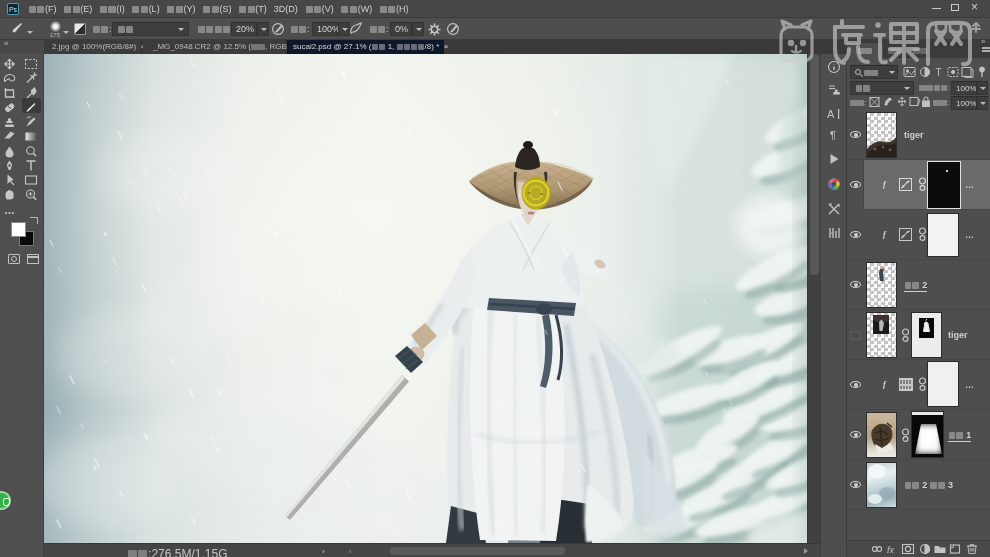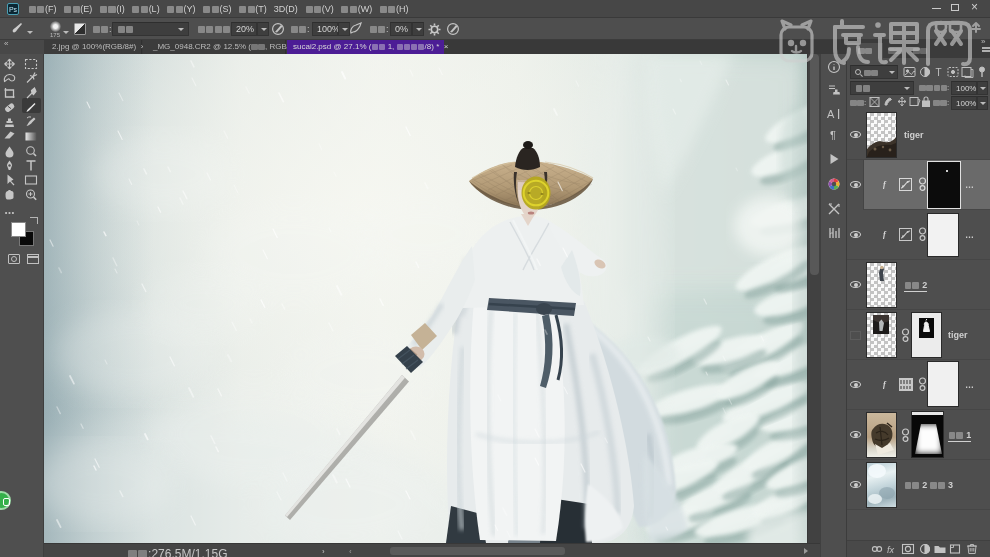--- a/index.html
+++ b/index.html
@@ -73,21 +73,21 @@
   <svg class="ab" style="left:446px;top:4px;" width="15" height="14" viewBox="0 0 15 14">
         <circle cx="7" cy="7" r="5.4" fill="none" stroke="#c4c4c4" stroke-width="1.2"></circle>
         <path d="M4,10 L10,3 L11.5,4.5 L6,10.5 Z" fill="#c4c4c4"></path>
       </svg>
 </div>
 
 <div class="ab" style="left:0;top:40px;width:990px;height:14px;background:#393939;">
   <div class="ab" style="left:0;top:0;width:44px;height:14px;background:#484848;color:#bbb;font-size:8px;line-height:8px;padding-left:4px;">«</div>
   <div class="ab" id="tab1" style="left:44px;top:0;width:98px;height:14px;background:#3c3c3c;border-right:1px solid #303030;color:#bdbdbd;font-size:8px;line-height:14px;padding-left:8px;white-space:nowrap;">2.jpg @ 100%(RGB/8#) &nbsp;×</div>
   <div class="ab" id="tab2" style="left:143px;top:0;width:143px;height:14px;background:#3c3c3c;border-right:1px solid #303030;color:#bdbdbd;font-size:8px;line-height:14px;padding-left:10px;white-space:nowrap;">_MG_0948.CR2 @ 12.5% (<i class="zs"></i><i class="zs"></i>, RGB/8) * ×</div>
-  <div class="ab" id="tab3" style="left:287px;top:0;width:157px;height:14px;background:#4c1d95;color:#d8d8d8;font-size:8px;line-height:14px;padding-left:6px;white-space:nowrap;">sucai2.psd @ 27.1% (<i class="zs"></i><i class="zs"></i> 1, <i class="zs"></i><i class="zs"></i><i class="zs"></i><i class="zs"></i>/8) * &nbsp;×</div>
+  <div class="ab" id="tab3" style="left:287px;top:0;width:157px;height:14px;background:#0f172a;color:#d8d8d8;font-size:8px;line-height:14px;padding-left:6px;white-space:nowrap;">sucai2.psd @ 27.1% (<i class="zs"></i><i class="zs"></i> 1, <i class="zs"></i><i class="zs"></i><i class="zs"></i><i class="zs"></i>/8) * &nbsp;×</div>
 </div>
 
 <div class="ab" id="toolbar" style="left:0;top:54px;width:44px;height:503px;background:#4f4f4f;border-right:1px solid #3e3e3e;">
   <div class="ab" style="left:22px;top:44px;width:19px;height:15px;background:#3a3a3a;border-radius:2px;"></div>
   <svg class="ab" style="left:0;top:0;" width="43" height="240" viewBox="0 0 43 240" id="toolsvg" fill="none" stroke="#c6c6c6" stroke-width="1.1">
     <g transform="translate(9.5,10)">
           <path d="M0,-5 L0,5 M-5,0 L5,0 M0,-5 l-2,2.5 M0,-5 l2,2.5 M0,5 l-2,-2.5 M0,5 l2,-2.5 M-5,0 l2.5,-2 M-5,0 l2.5,2 M5,0 l-2.5,-2 M5,0 l-2.5,2" stroke-width="1.2"></path>
         </g>
     <g transform="translate(31,10)">
           <rect x="-5.5" y="-4.5" width="11" height="9" stroke-dasharray="2.2 1.6"></rect>

